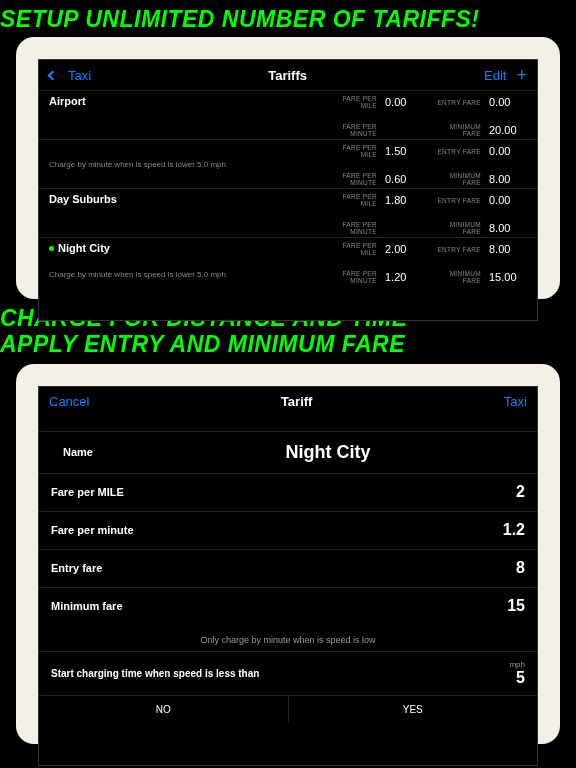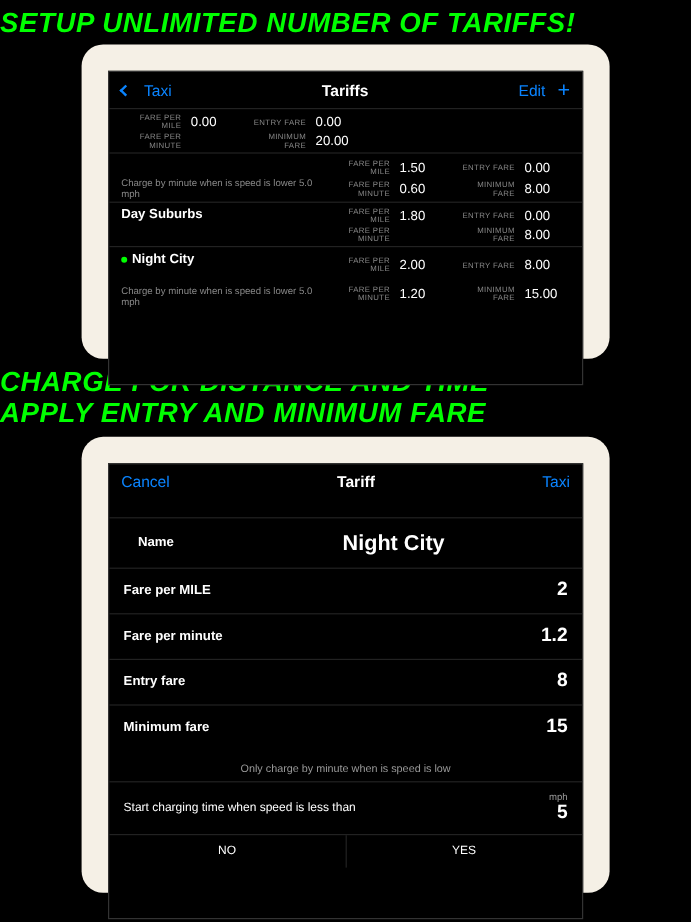--- a/index.html
+++ b/index.html
@@ -1,43 +1,43 @@
 <!DOCTYPE html>
 <html><head>
 <meta charset="utf-8">
 <style>
 *{margin:0;padding:0;box-sizing:border-box;font-family:-apple-system,Helvetica,Arial,sans-serif}
 body{background:#000;width:576px;height:768px;overflow:hidden}
 .promo{color:#0f0;font-weight:900;text-align:left;font-style:italic;letter-spacing:0.5px}
 .promo1{font-size:23px;padding:6px 0 4px}
 .promo2{font-size:23px;line-height:1.15;padding:6px 0}
-.ipad{background:#f5f0e6;border-radius:18px;margin:0 auto;padding:22px 22px 0;width:440px;position:relative}
+.ipad{background:#f5f0e6;border-radius:18px;margin:0 auto;padding:22px 22px 0;width:544px;position:relative}
 .screen{background:#000;border:1px solid #333;height:100%;overflow:hidden;position:relative}
 .ipad1{height:262px}
 .ipad1 .screen{height:262px}
 .ipad2{height:380px}
 .ipad2 .screen{height:380px}
 .navbar{display:flex;justify-content:space-between;align-items:center;padding:5px 10px;height:30px}
 .nav-left,.nav-right{color:#0a84ff;font-size:13px;display:flex;align-items:center;gap:10px}
 .nav-title{color:#fff;font-size:13px;font-weight:600}
 .chev{display:inline-block;width:7px;height:7px;border-left:2px solid #0a84ff;border-bottom:2px solid #0a84ff;transform:rotate(45deg);margin-right:2px;vertical-align:middle}
 .plus{font-size:18px;font-weight:300}
 .tariff-row{border-top:1px solid #222;padding:4px 10px 2px;display:flex;justify-content:space-between}
 .tariff-left{flex:1}
 .tariff-name{color:#fff;font-size:11px;font-weight:600;display:flex;align-items:center;gap:4px}
 .dot{width:5px;height:5px;background:#0f0;border-radius:50%;display:inline-block}
 .tariff-note{color:#888;font-size:8px;margin-top:16px}
-.tariff-right{display:grid;grid-template-columns:50px 38px 50px 38px;gap:2px 8px;align-items:center;font-size:8px}
+.tariff-right{display:grid;grid-template-columns:50px 38px 50px 38px;gap:14px 8px;align-items:center;font-size:8px}
 .lbl{color:#888;text-align:right;font-size:6.5px;letter-spacing:0.3px}
 .val{color:#fff;text-align:left;font-size:11px}
 .form-row{display:flex;justify-content:space-between;align-items:center;border-top:1px solid #222;padding:8px 12px;min-height:38px}
 .form-label{color:#fff;font-size:11px;font-weight:600}
 .form-val{color:#fff;font-size:16px;font-weight:600;text-align:right}
 .info-text{color:#999;font-size:9px;text-align:center;padding:10px 0 6px}
-.sub-label{color:#fff;font-size:10px;font-weight:400}
+.sub-label{color:#fff;font-size:10px;font-weight:700}
 .unit{color:#999;font-size:8px;text-align:right;display:block}
 .btn-row{display:flex;border-top:1px solid #222}
 .btn-half{flex:1;text-align:center;padding:8px;color:#fff;font-size:10px;border-right:1px solid #222}
 .btn-half:last-child{border-right:none}
 .name-row{display:flex;align-items:center;padding:10px 24px}
 .name-row .form-label{flex:0 0 80px}
 .name-val{color:#fff;font-size:18px;font-weight:600;text-align:center;flex:1}
 </style>
 </head>
 <body>
@@ -52,20 +52,25 @@
           <span>Taxi</span>
         </div>
       <div class="nav-title">Tariffs</div>
       <div class="nav-right">
         <span>Edit</span>
         <span class="plus">+</span>
       </div>
     </div>
 
     <div class="tariff-row">
+      <div class="tariff-left">
+          <div class="tariff-name">
+            <span>Airport</span>
+          </div>
+        </div>
       <div class="tariff-right">
         <span class="lbl">FARE PER MILE</span>
           <span class="val">0.00</span>
         <span class="lbl">ENTRY FARE</span>
           <span class="val">0.00</span>
         <span class="lbl">FARE PER MINUTE</span>
           <span class="val"></span>
         <span class="lbl">MINIMUM FARE</span>
           <span class="val">20.00</span>
       </div>

